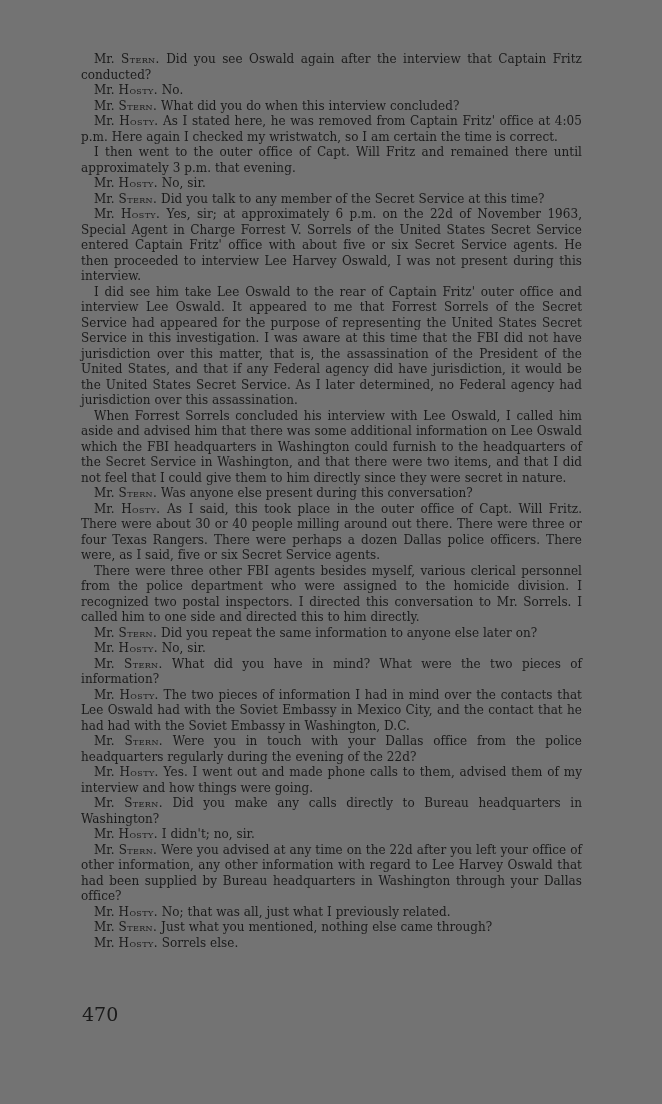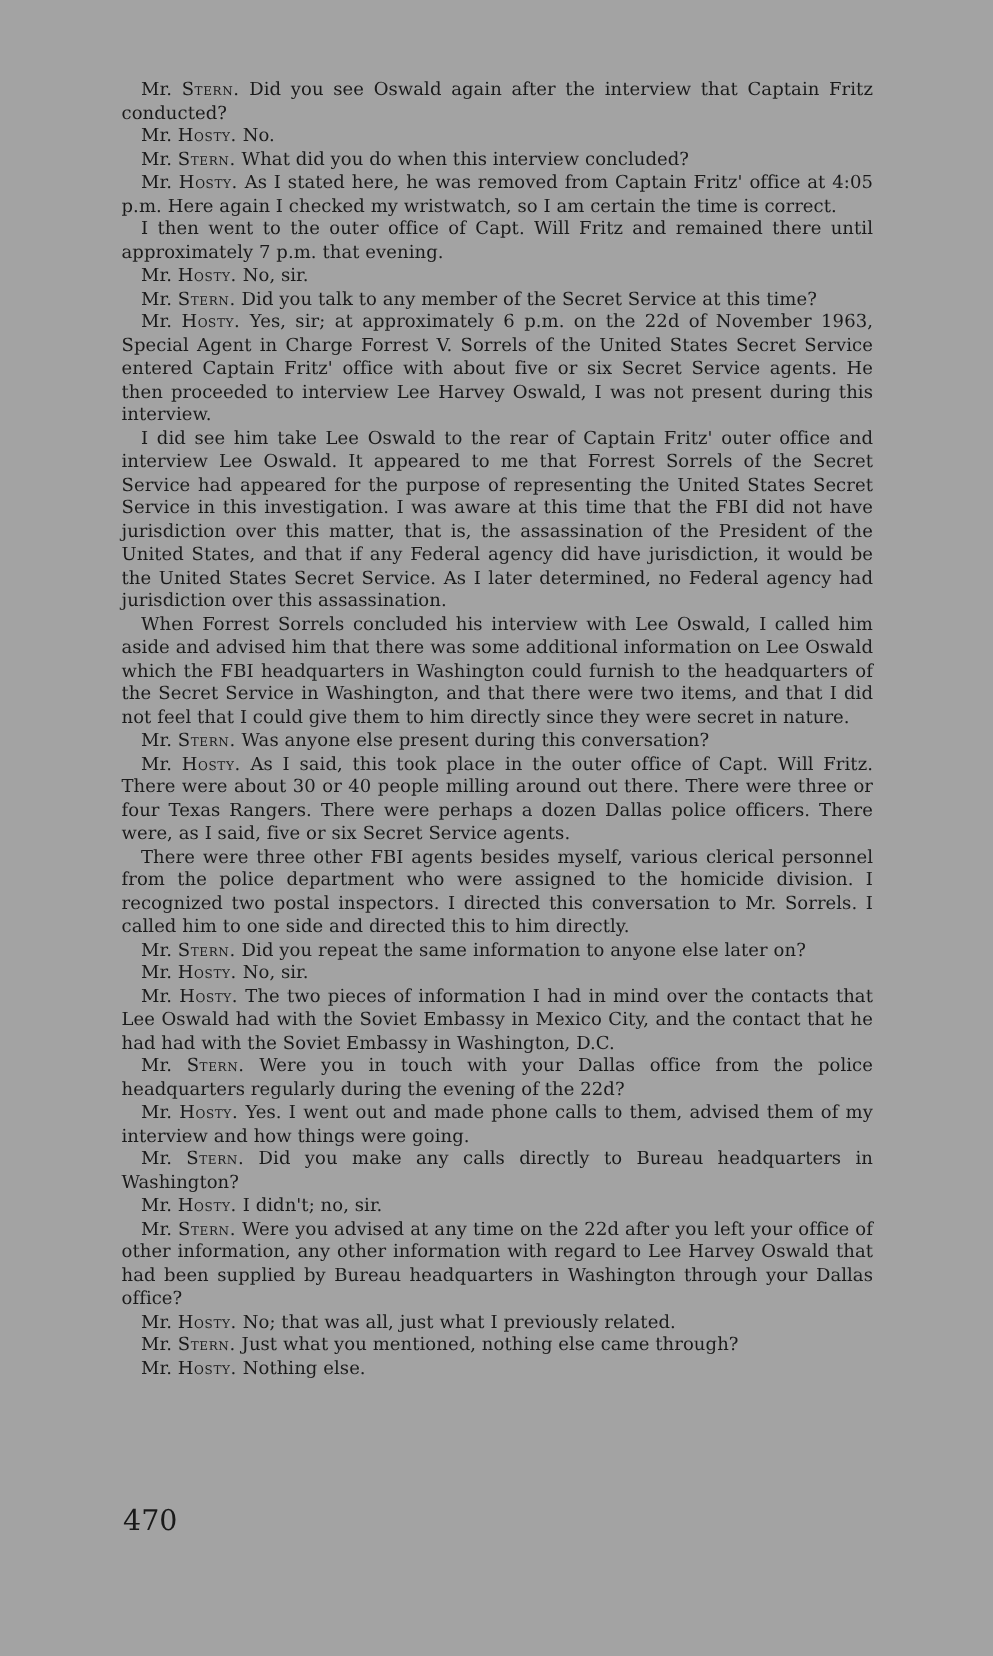--- a/index.html
+++ b/index.html
@@ -4,21 +4,21 @@
 <style>
   html, body {
     margin: 0;
     padding: 0;
     background: #fbfbf9;
   }
   .page {
     position: relative;
     width: 662px;
     height: 1104px;
-    background: #a3a3a3;
+    background: #737373;
     overflow: hidden;
   }
   .textblock {
     position: absolute;
     left: 81px;
     top: 52px;
     width: 501px;
     font-family: "DejaVu Serif", "Liberation Serif", serif;
     font-size: 12px;
     line-height: 15.5px;
@@ -45,35 +45,36 @@
 </style>
 </head>
 <body>
 
 <div class="page">
   <div class="textblock" id="transcript">
       <p class="para"><span>Mr.</span> <span class="speaker-name">Stern.</span> <span>Did you see Oswald again after the interview that Captain Fritz conducted?</span></p>
       <p class="para"><span>Mr.</span> <span class="speaker-name">Hosty.</span> <span>No.</span></p>
       <p class="para"><span>Mr.</span> <span class="speaker-name">Stern.</span> <span>What did you do when this interview concluded?</span></p>
       <p class="para"><span>Mr.</span> <span class="speaker-name">Hosty.</span> <span>As I stated here, he was removed from Captain Fritz' office at 4:05 p.m. Here again I checked my wristwatch, so I am certain the time is correct.</span></p>
-      <p class="para"><span>I then went to the outer office of Capt. Will Fritz and remained there until approximately 7 p.m. that evening.</span></p>
+      <p class="para"><span>I then went to the outer office of Capt. Will Fritz and remained there until approximately 3 p.m. that evening.</span></p>
       <p class="para"><span>Mr.</span> <span class="speaker-name">Hosty.</span> <span>No, sir.</span></p>
       <p class="para"><span>Mr.</span> <span class="speaker-name">Stern.</span> <span>Did you talk to any member of the Secret Service at this time?</span></p>
       <p class="para"><span>Mr.</span> <span class="speaker-name">Hosty.</span> <span>Yes, sir; at approximately 6 p.m. on the 22d of November 1963, Special Agent in Charge Forrest V. Sorrels of the United States Secret Service entered Captain Fritz' office with about five or six Secret Service agents. He then proceeded to interview Lee Harvey Oswald, I was not present during this interview.</span></p>
       <p class="para"><span>I did see him take Lee Oswald to the rear of Captain Fritz' outer office and interview Lee Oswald. It appeared to me that Forrest Sorrels of the Secret Service had appeared for the purpose of representing the United States Secret Service in this investigation. I was aware at this time that the FBI did not have jurisdiction over this matter, that is, the assassination of the President of the United States, and that if any Federal agency did have jurisdiction, it would be the United States Secret Service. As I later determined, no Federal agency had jurisdiction over this assassination.</span></p>
       <p class="para"><span>When Forrest Sorrels concluded his interview with Lee Oswald, I called him aside and advised him that there was some additional information on Lee Oswald which the FBI headquarters in Washington could furnish to the headquarters of the Secret Service in Washington, and that there were two items, and that I did not feel that I could give them to him directly since they were secret in nature.</span></p>
       <p class="para"><span>Mr.</span> <span class="speaker-name">Stern.</span> <span>Was anyone else present during this conversation?</span></p>
       <p class="para"><span>Mr.</span> <span class="speaker-name">Hosty.</span> <span>As I said, this took place in the outer office of Capt. Will Fritz. There were about 30 or 40 people milling around out there. There were three or four Texas Rangers. There were perhaps a dozen Dallas police officers. There were, as I said, five or six Secret Service agents.</span></p>
       <p class="para"><span>There were three other FBI agents besides myself, various clerical personnel from the police department who were assigned to the homicide division. I recognized two postal inspectors. I directed this conversation to Mr. Sorrels. I called him to one side and directed this to him directly.</span></p>
       <p class="para"><span>Mr.</span> <span class="speaker-name">Stern.</span> <span>Did you repeat the same information to anyone else later on?</span></p>
       <p class="para"><span>Mr.</span> <span class="speaker-name">Hosty.</span> <span>No, sir.</span></p>
+      <p class="para"><span>Mr.</span> <span class="speaker-name">Stern.</span> <span>What did you have in mind? What were the two pieces of information?</span></p>
       <p class="para"><span>Mr.</span> <span class="speaker-name">Hosty.</span> <span>The two pieces of information I had in mind over the contacts that Lee Oswald had with the Soviet Embassy in Mexico City, and the contact that he had had with the Soviet Embassy in Washington, D.C.</span></p>
       <p class="para"><span>Mr.</span> <span class="speaker-name">Stern.</span> <span>Were you in touch with your Dallas office from the police headquarters regularly during the evening of the 22d?</span></p>
       <p class="para"><span>Mr.</span> <span class="speaker-name">Hosty.</span> <span>Yes. I went out and made phone calls to them, advised them of my interview and how things were going.</span></p>
       <p class="para"><span>Mr.</span> <span class="speaker-name">Stern.</span> <span>Did you make any calls directly to Bureau headquarters in Washington?</span></p>
       <p class="para"><span>Mr.</span> <span class="speaker-name">Hosty.</span> <span>I didn't; no, sir.</span></p>
       <p class="para"><span>Mr.</span> <span class="speaker-name">Stern.</span> <span>Were you advised at any time on the 22d after you left your office of other information, any other information with regard to Lee Harvey Oswald that had been supplied by Bureau headquarters in Washington through your Dallas office?</span></p>
       <p class="para"><span>Mr.</span> <span class="speaker-name">Hosty.</span> <span>No; that was all, just what I previously related.</span></p>
       <p class="para"><span>Mr.</span> <span class="speaker-name">Stern.</span> <span>Just what you mentioned, nothing else came through?</span></p>
-      <p class="para"><span>Mr.</span> <span class="speaker-name">Hosty.</span> <span>Nothing else.</span></p>
+      <p class="para"><span>Mr.</span> <span class="speaker-name">Hosty.</span> <span>Sorrels else.</span></p>
     </div>
   <div class="pagenum">470</div>
 </div>
 
 </body></html>

